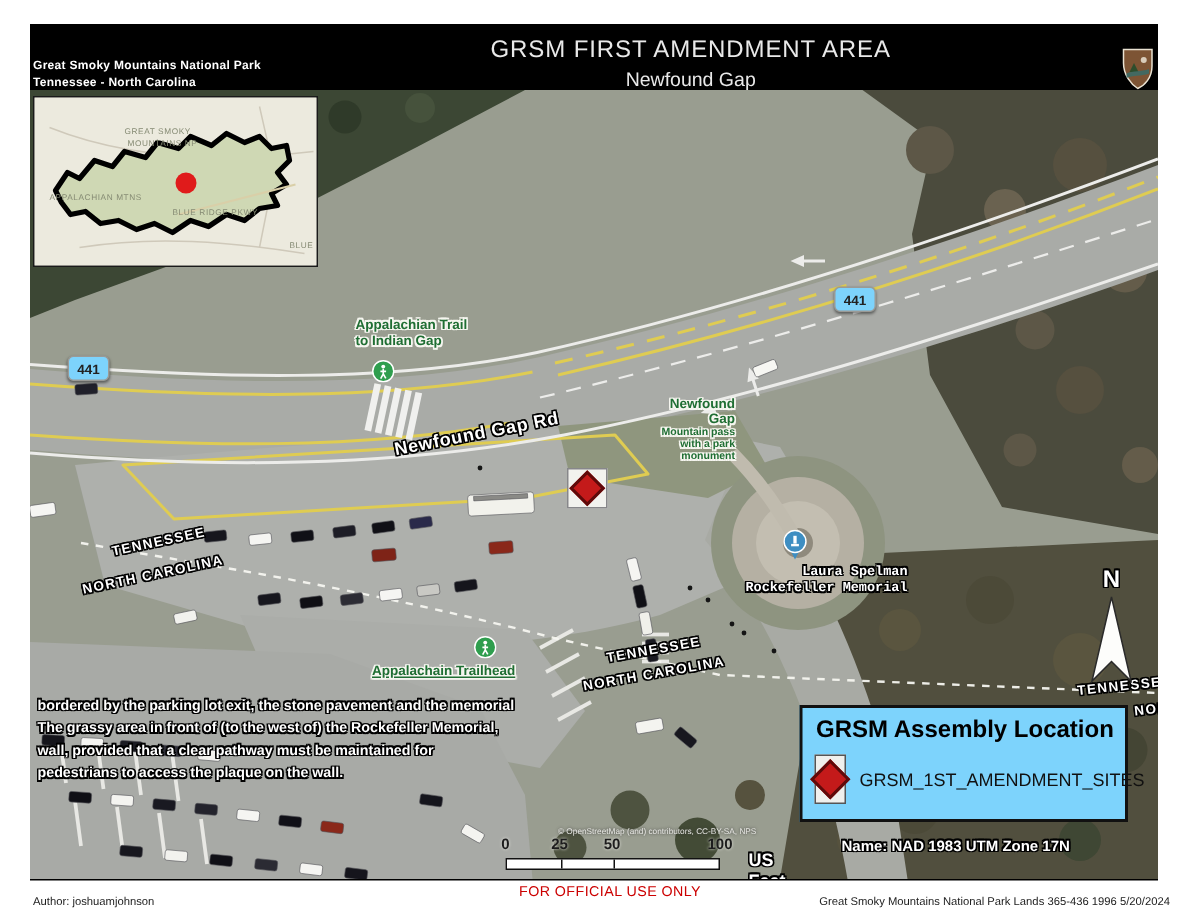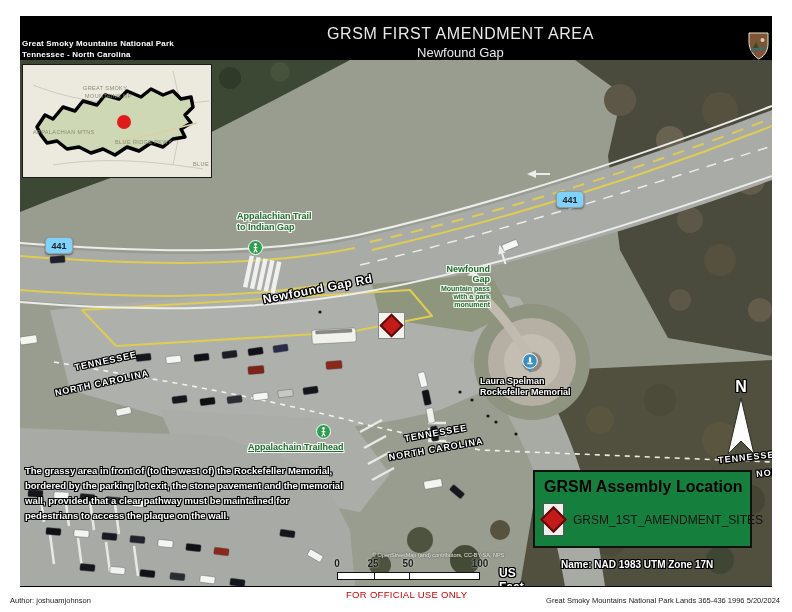--- a/index.html
+++ b/index.html
@@ -32,21 +32,21 @@
           border-radius:4px;font-size:9px;font-weight:bold;color:#222;display:flex;
           align-items:center;justify-content:center;box-shadow:0 1px 2px rgba(0,0,0,.45);}
   .site-marker{position:absolute;width:25px;height:25px;background:#f2f2ee;border:1px solid #87878a;
           display:flex;align-items:center;justify-content:center;}
   .diamond{width:13px;height:13px;background:#c41a1a;border:2px solid #5f0a0a;transform:rotate(45deg);}
   
   .inset{position:absolute;left:2px;top:4px;width:188px;height:112px;background:#eceade;
          border:1px solid #1a1a1a;overflow:hidden;}
   .inset-label{position:absolute;color:#868b74;font-size:5.5px;letter-spacing:.4px;white-space:nowrap;}
   
-  .legend{position:absolute;left:513px;top:410px;width:219px;height:78px;background:#15803d;
+  .legend{position:absolute;left:513px;top:410px;width:219px;height:78px;background:#7dd3fc;
           border:2px solid #111;box-sizing:border-box;}
   .legend-title{font-size:16px;font-weight:bold;color:#000;margin:6px 0 0 9px;}
   .legend-row{display:flex;align-items:center;margin:7px 0 0 8px;gap:9px;}
   .legend-iconbox{width:31px;height:31px;background:#f0f0ed;border:1px solid #555;
           display:flex;align-items:center;justify-content:center;}
   .legend-item-label{font-size:12px;color:#111;}
   
   .scalebar{position:absolute;left:317px;top:498px;width:200px;height:26px;}
   .tick{position:absolute;top:0;transform:translateX(-50%);font-size:10px;font-weight:bold;color:#1d1d1d;
         text-shadow:0 0 2px #e8e8e2;}
@@ -293,21 +293,21 @@
     <div class="site-marker" style="left:358px;top:252px;">
       <div class="diamond"></div>
     </div>
 
     <svg class="abs" style="left:502px;top:293px;" width="16" height="21" viewBox="0 0 16 21">
       <path d="M8,20 L4.5,13 L11.5,13 Z" fill="#3e8ec2"></path>
       <circle cx="8" cy="8" r="7.3" fill="#3e8ec2" stroke="#fff" stroke-width="1"></circle>
       <rect x="6.9" y="4.2" width="2.2" height="5.2" fill="#fff"></rect>
       <rect x="5.4" y="9.6" width="5.2" height="1.6" fill="#fff"></rect>
     </svg>
-    <div class="abs halo" style="left:460px;top:316px;width:125px;text-align:left;font-size:9px;line-height:11px;font-weight:bold;">
+    <div class="abs halo" style="left:460px;top:316px;width:125px;text-align:right;font-size:9px;line-height:11px;font-weight:bold;font-family:Liberation Mono, monospace;">
       <div>Laura Spelman</div>
       <div>Rockefeller Memorial</div>
     </div>
 
     <div class="abs halo state-label" style="left:54px;top:296px;transform:rotate(-12deg);">TENNESSEE</div>
     <div class="abs halo state-label" style="left:34px;top:318px;transform:rotate(-12deg);">NORTH CAROLINA</div>
 
     <div class="abs halo state-label" style="left:384px;top:368px;transform:rotate(-10deg);">TENNESSEE</div>
     <div class="abs halo state-label" style="left:368px;top:384px;transform:rotate(-10deg);">NORTH CAROLINA</div>
 
@@ -320,22 +320,22 @@
       <path d="M7.5,5.8 L7.5,9.2 M7.5,9.2 L5.8,12.4 M7.5,9.2 L9.2,12.2 M5.6,7.6 L9.4,7.6" stroke="#fff" stroke-width="1.1" fill="none"></path>
     </svg>
     <div class="abs green-label" style="left:228px;top:382px;font-size:9px;text-decoration:underline;">Appalachain Trailhead</div>
 
     <div class="abs halo" style="left:704px;top:318px;width:34px;text-align:center;font-size:16px;">N</div>
     <svg class="abs" style="left:704px;top:336px;" width="34" height="64" viewBox="0 0 34 64">
       <path d="M17,2 L30,58 L17,45 L4,58 Z" fill="#fdfdfb" stroke="#2a2a2a" stroke-width="1"></path>
     </svg>
 
     <div class="abs halo" style="left:5px;top:403px;font-size:9.5px;line-height:15px;width:340px;">
+      <div>bordered by the parking lot exit, the stone pavement and the memorial</div>
       <div>The grassy area in front of (to the west of) the Rockefeller Memorial,</div>
-      <div>bordered by the parking lot exit, the stone pavement and the memorial</div>
       <div>wall, provided that a clear pathway must be maintained for</div>
       <div>pedestrians to access the plaque on the wall.</div>
     </div>
 
     <div class="legend">
       <div class="legend-title">GRSM Assembly Location</div>
       <div class="legend-row">
         <div class="legend-iconbox">
           <div class="diamond" style="width:15px;height:15px;"></div>
         </div>
@@ -355,17 +355,17 @@
         <div class="bar-div" style="left:71px;"></div>
       </div>
       <span class="halo" style="position:absolute;left:150px;top:8px;font-size:12px;padding-left:12px;">US Feet</span>
     </div>
 
     <div class="abs halo" style="left:541px;top:498px;font-size:10px;line-height:13px;">
       <div>Name: NAD 1983 UTM Zone 17N</div>
     </div>
   </div>
 
-  <div class="ftr" style="left:10px;top:596px;">Author: joshuamjohnson</div>
+  <div class="ftr" style="left:22px;top:596px;">Author: joshuamjohnson</div>
   <div class="ftr official" style="left:346px;top:589px;">FOR OFFICIAL USE ONLY</div>
   <div class="ftr" style="right:12px;top:596px;">Great Smoky Mountains National Park Lands 365-436 1996 5/20/2024</div>
 
 </div>
 
 </body></html>

